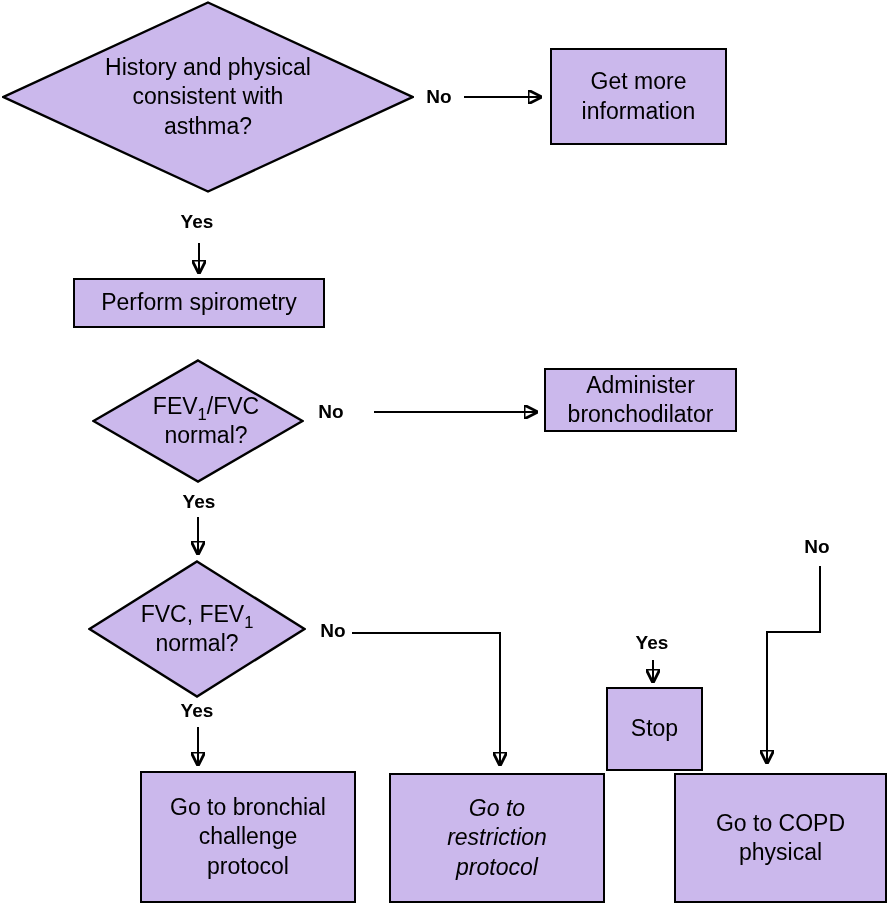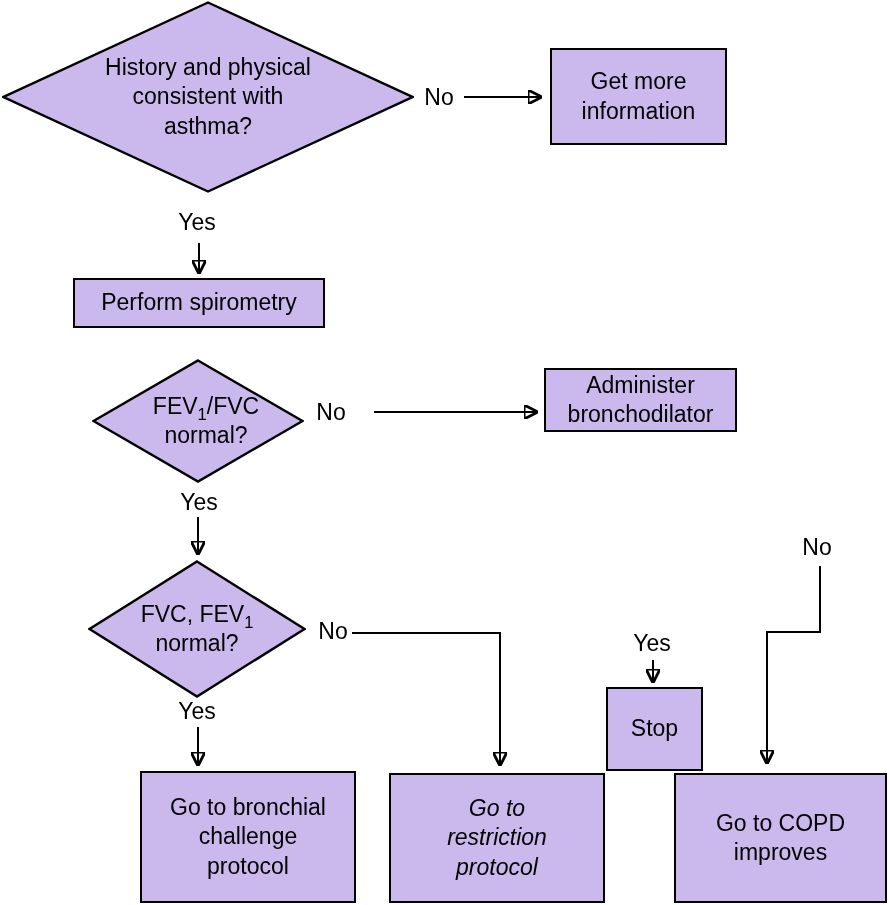--- a/index.html
+++ b/index.html
@@ -59,23 +59,24 @@
     stroke-width: 2.4;
   }
   .node-label {
     position: relative;
     z-index: 1;
   }
   sub { font-size: 0.72em; line-height: 0; }
   .edge-label {
     position: absolute;
     transform: translate(-50%, -50%);
-    font-size: 23px;
+    font-size: 19px;
     white-space: nowrap;
     z-index: 2;
+    font-weight: bold;
   }
 </style>
 </head>
 <body>
 
 <div id="canvas">
 
   <svg id="connector-layer" width="889" height="905" viewBox="0 0 889 905" xmlns="http://www.w3.org/2000/svg">
     <defs>
       <marker id="arrow" viewBox="0 0 10 10" refX="8.5" refY="5" markerWidth="7" markerHeight="7" orient="auto-start-reverse">
@@ -132,21 +133,21 @@
 
   <div class="node rect" style="left:92px; top:771px; width:216px; height:132px;margin-left:48px;">
     <div class="node-label" style="width:180px;">Go to bronchial challenge protocol</div>
   </div>
 
   <div class="node rect" style="left:389px; top:773px; width:216px; height:130px;font-style:italic;">
     <div class="node-label" style="width:125px;">Go to restriction protocol</div>
   </div>
 
   <div class="node rect" style="left:674px; top:773px; width:213px; height:130px;">
-    <div class="node-label" style="width:150px;">Go to COPD improves</div>
+    <div class="node-label" style="width:150px;">Go to COPD physical</div>
   </div>
 
   <div class="edge-label" style="left:439px; top:97px;">No</div>
   <div class="edge-label" style="left:197px; top:222px;">Yes</div>
   <div class="edge-label" style="left:331px; top:412px;">No</div>
   <div class="edge-label" style="left:199px; top:502px;">Yes</div>
   <div class="edge-label" style="left:333px; top:631px;">No</div>
   <div class="edge-label" style="left:197px; top:711px;">Yes</div>
   <div class="edge-label" style="left:652px; top:643px;">Yes</div>
   <div class="edge-label" style="left:817px; top:547px;">No</div>

